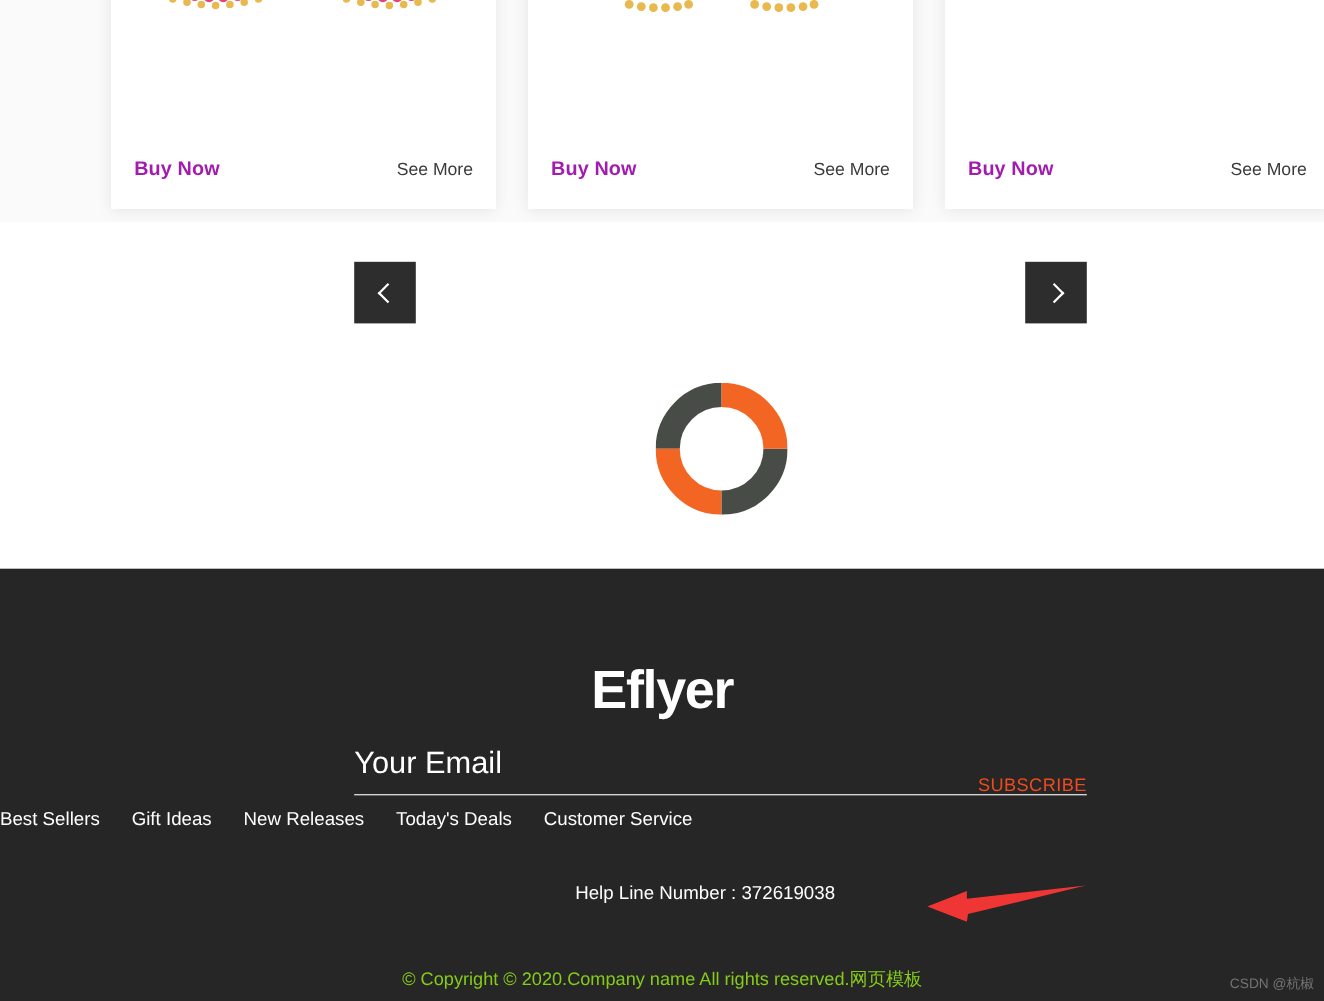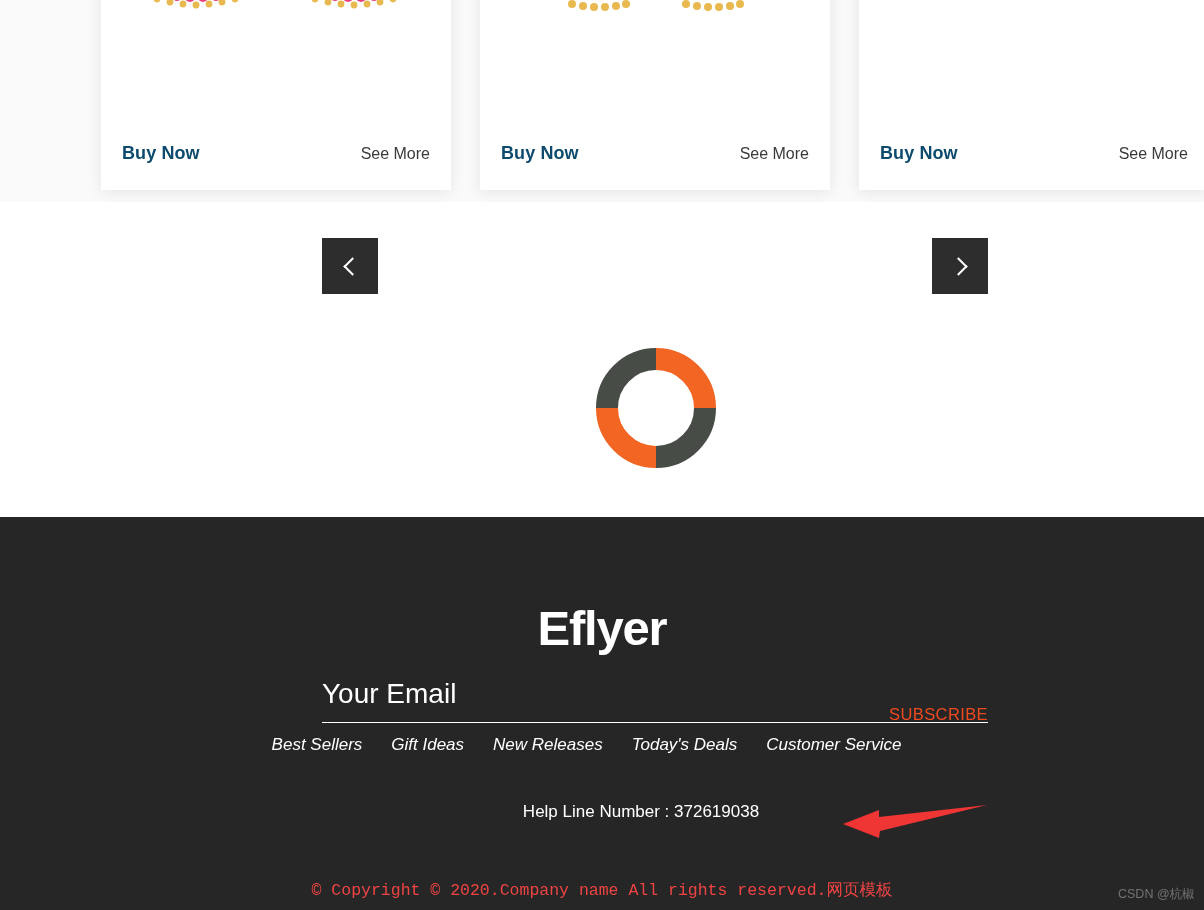--- a/index.html
+++ b/index.html
@@ -67,21 +67,21 @@
     right: 21px;
     bottom: 26px;
     display: flex;
     align-items: baseline;
     justify-content: space-between;
   }
 
   .buy-now {
     font-size: 18px;
     font-weight: bold;
-    color: #0c4a6e;
+    color: #a21caf;
     letter-spacing: .1px;
     cursor: pointer;
   }
 
   .see-more {
     font-size: 16px;
     font-weight: 400;
     color: #3a3a3a;
     cursor: pointer;
   }
@@ -199,23 +199,21 @@
     padding: 0;
     margin-top: 42px;
   }
 
   #footer-nav {
     position: absolute;
     left: 0;
     top: 218px;
     width: 1173px;
     display: flex;
-    justify-content: center;
     gap: 29px;
-    font-style: italic;
   }
 
   .footer-link {
     font-size: 17px;
     color: #ffffff;
     text-decoration: none;
     cursor: pointer;
     white-space: nowrap;
   }
 
@@ -242,22 +240,21 @@
     height: 36px;
   }
 
   #copyright-row {
     position: absolute;
     left: 0;
     top: 362px;
     width: 1204px;
     text-align: center;
     font-size: 16.5px;
-    color: #ef4444;
-    font-family: Liberation Mono, monospace;
+    color: #84cc16;
   }
 
   #csdn-watermark {
     position: absolute;
     left: 1118px;
     top: 886px;
     font-size: 12.5px;
     color: #737373;
     font-family: "Liberation Sans", sans-serif;
     white-space: nowrap;

